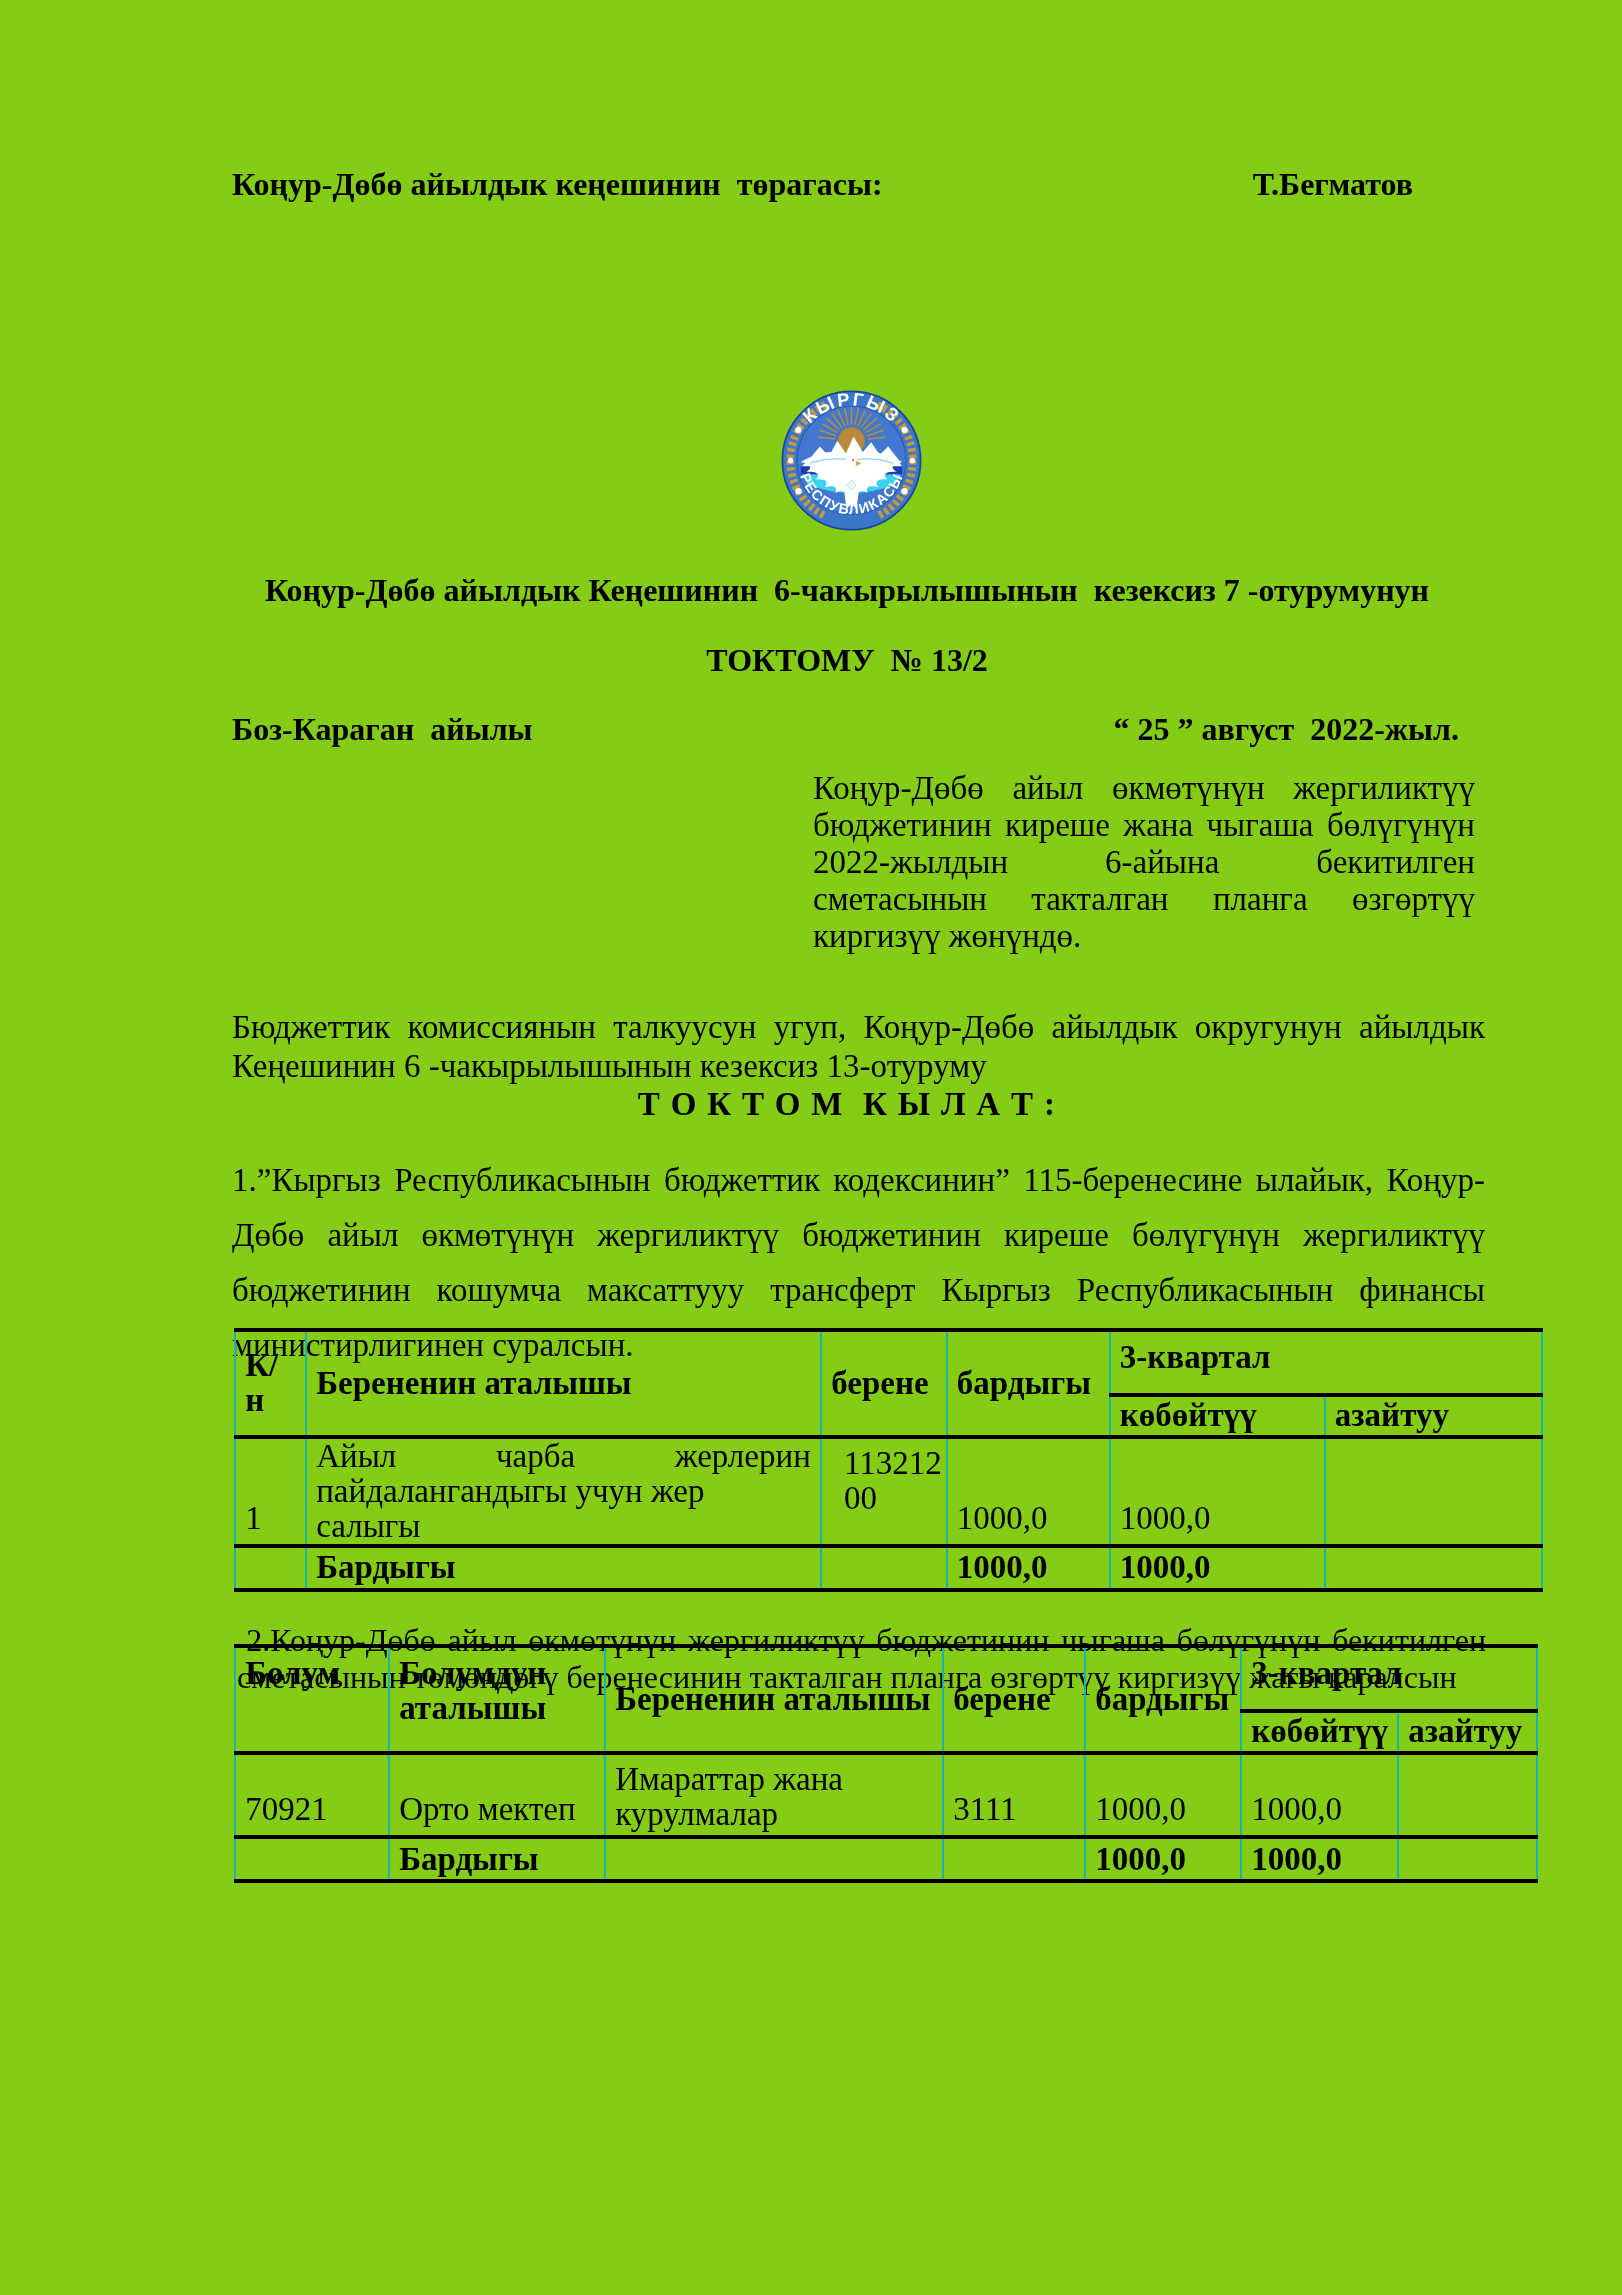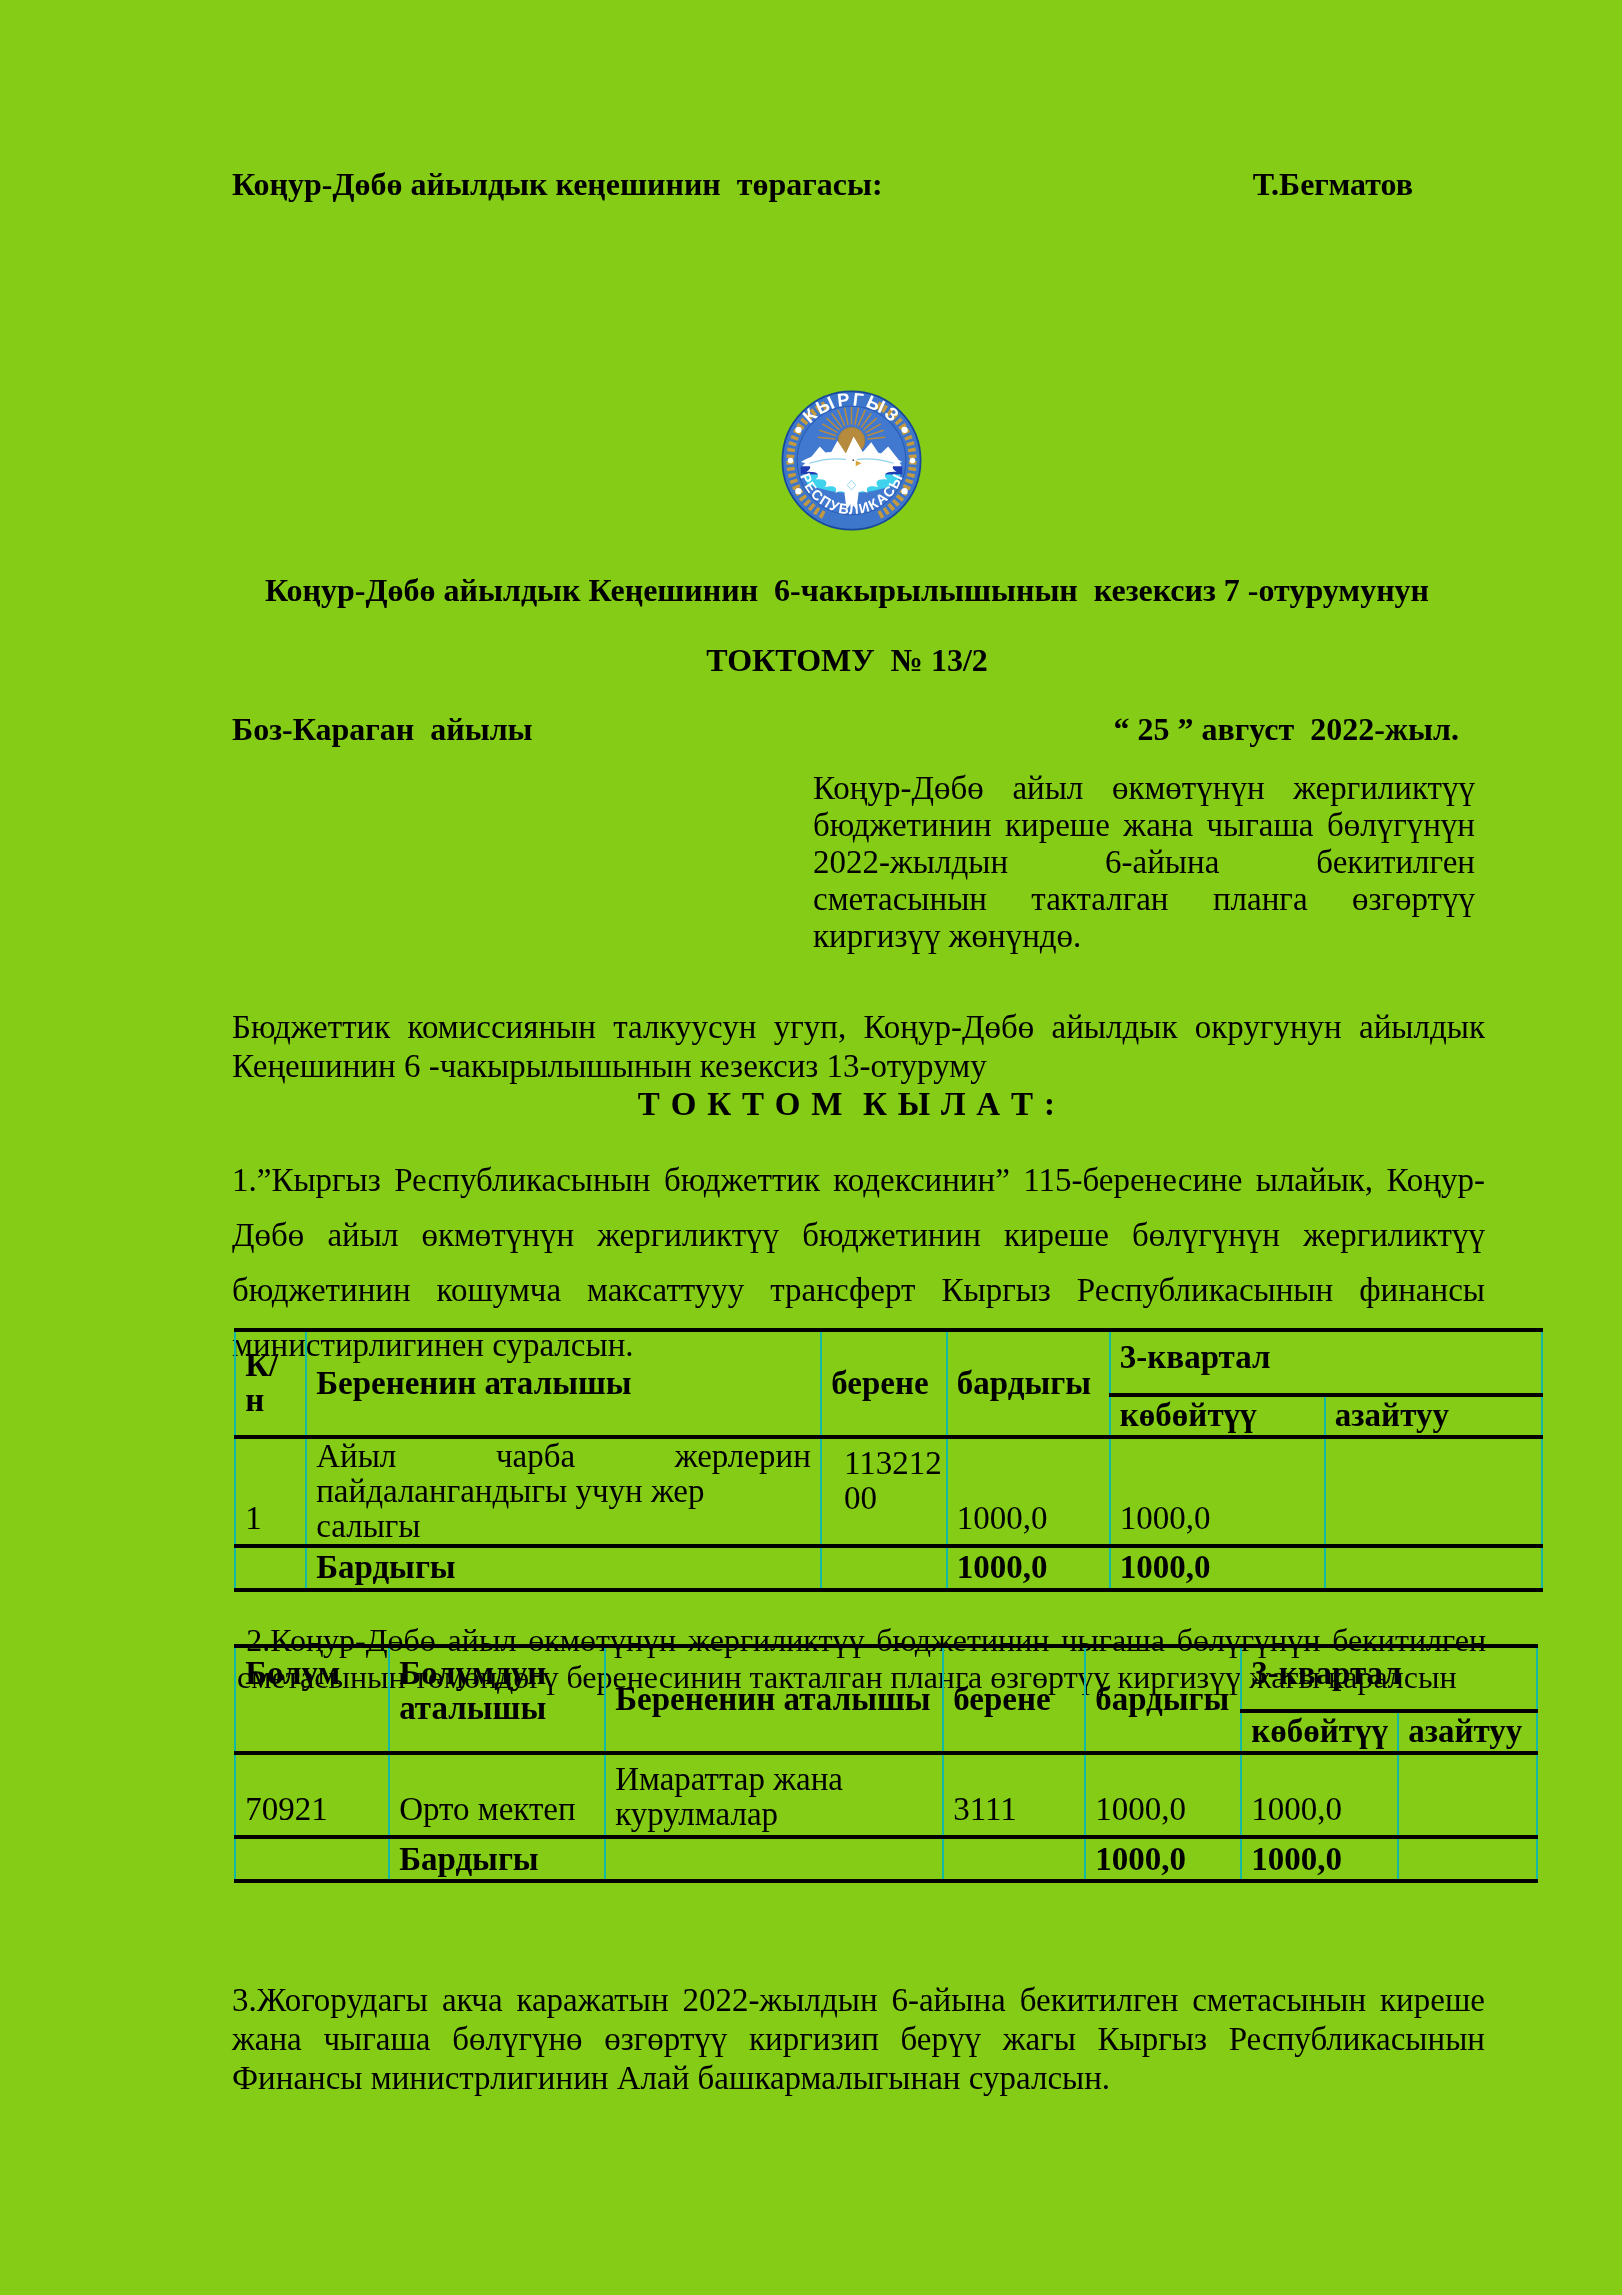--- a/index.html
+++ b/index.html
@@ -263,16 +263,15 @@
         <td class="bb bold">Бардыгы</td>
         <td class="bb"></td>
         <td class="bb"></td>
         <td class="bb bold">1000,0</td>
         <td class="bb bold">1000,0</td>
         <td class="bb"></td>
       </tr>
     </tbody>
   </table>
 
-  <div class="item3">3.Жогорудагы акча каражатын 2022-жылдын 6-айына  бекитилген сметасынын киреше жана чыгаша бөлүгүнө өзгөртүү киргизип берүү жагы Кыргыз Республикасынын Финансы министрлигинин Алай башкармалыгынан суралсын.</div>
 
 </div>
 
 
 </body></html>

